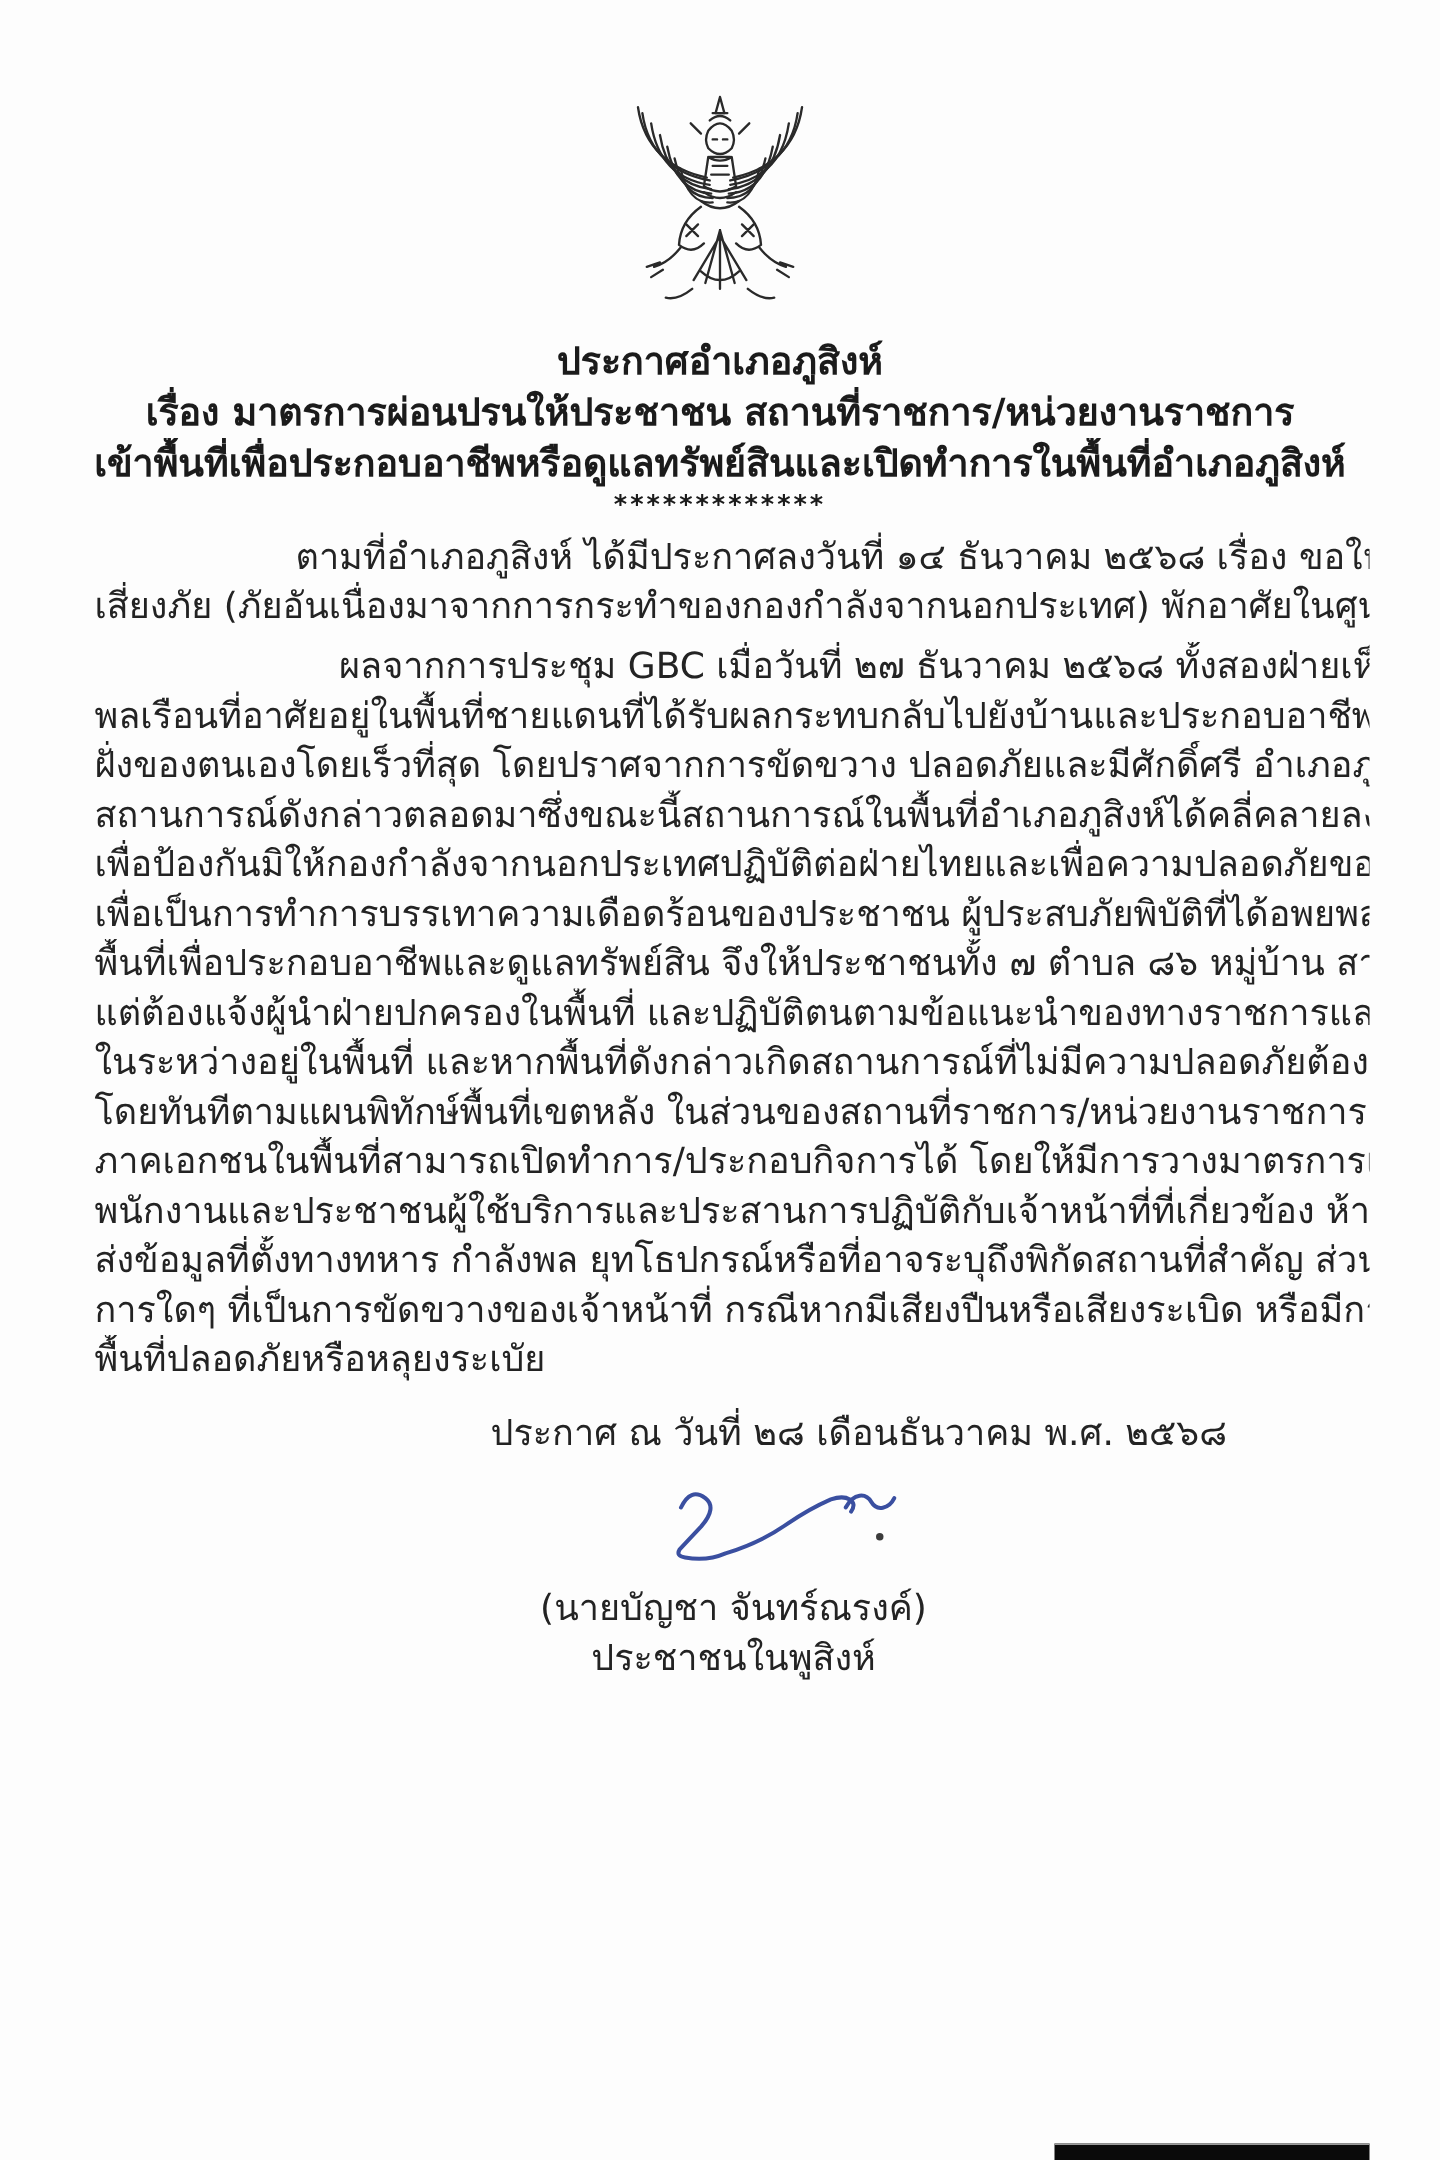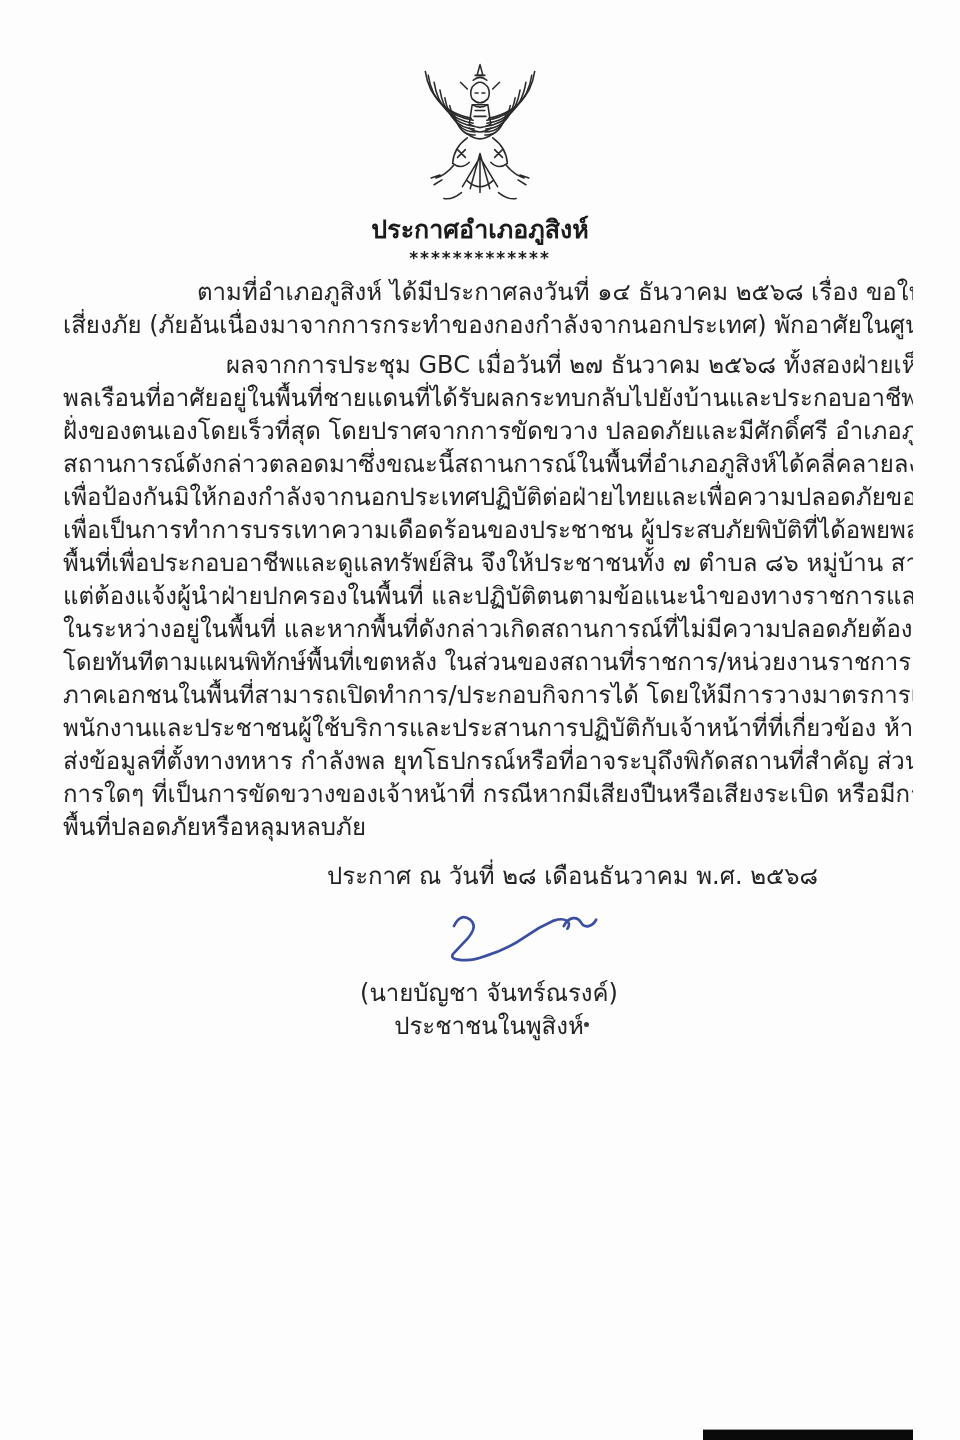--- a/index.html
+++ b/index.html
@@ -15,21 +15,21 @@
     overflow: hidden;
   }
   .emblem-wrap {
     width: 100%;
     padding-top: 58px;
     display: flex;
     justify-content: center;
   }
   .emblem-wrap svg { display: block; }
   .header-block {
-    margin-top: 5px;
+    margin-top: 16px;
     text-align: center;
     font-weight: bold;
     font-size: 25px;
     line-height: 34px;
     color: #1b1b1b;
   }
   .divider {
     text-align: center;
     font-weight: bold;
     font-size: 17px;
@@ -139,20 +139,22 @@
       <path d="M112,108 q8,10 18,13 M126,118 l9,3 M124,123 l8,5"></path>
 
       <path d="M85,96 v40 M85,96 l-10,36 M85,96 l10,36 M85,100 l-18,30 M85,100 l18,30"></path>
       <path d="M72,124 q13,12 26,0"></path>
       <path d="M66,136 q-10,8 -18,6 M104,136 q10,8 18,6"></path>
     </svg>
   </div>
 
   <div class="header-block">
     <div class="line">ประกาศอำเภอภูสิงห์</div>
+    <div class="line">เรื่อง มาตรการผ่อนปรนให้ประชาชน สถานที่ราชการ/หน่วยงานราชการ</div>
+    <div class="line">เข้าพื้นที่เพื่อประกอบอาชีพหรือดูแลทรัพย์สินและเปิดทำการในพื้นที่อำเภอภูสิงห์</div>
   </div>
   <div class="divider">*************</div>
 
   <div class="body-block">
 
     <div class="para">
       <div class="line indent-p1">ตามที่อำเภอภูสิงห์ ได้มีประกาศลงวันที่ ๑๔ ธันวาคม ๒๕๖๘ เรื่อง ขอให้ประชาชนในพื้นที่</div>
       <div class="line">เสี่ยงภัย (ภัยอันเนื่องมาจากการกระทำของกองกำลังจากนอกประเทศ) พักอาศัยในศูนย์อพยพ</div>
     </div>
 
@@ -164,21 +166,21 @@
       <div class="line">เพื่อป้องกันมิให้กองกำลังจากนอกประเทศปฏิบัติต่อฝ่ายไทยและเพื่อความปลอดภัยของประชาชนในพื้นที่</div>
       <div class="line">เพื่อเป็นการทำการบรรเทาความเดือดร้อนของประชาชน ผู้ประสบภัยพิบัติที่ได้อพยพสามารถกลับเข้ามายัง</div>
       <div class="line">พื้นที่เพื่อประกอบอาชีพและดูแลทรัพย์สิน จึงให้ประชาชนทั้ง ๗ ตำบล ๘๖ หมู่บ้าน สามารถกลับเข้าพื้นที่ได้</div>
       <div class="line">แต่ต้องแจ้งผู้นำฝ่ายปกครองในพื้นที่ และปฏิบัติตนตามข้อแนะนำของทางราชการและอำเภอโดยเคร่งครัด</div>
       <div class="line">ในระหว่างอยู่ในพื้นที่ และหากพื้นที่ดังกล่าวเกิดสถานการณ์ที่ไม่มีความปลอดภัยต้องออกไปอยู่ศูนย์พักพิง</div>
       <div class="line">โดยทันทีตามแผนพิทักษ์พื้นที่เขตหลัง ในส่วนของสถานที่ราชการ/หน่วยงานราชการ และผู้ประกอบการ</div>
       <div class="line">ภาคเอกชนในพื้นที่สามารถเปิดทำการ/ประกอบกิจการได้ โดยให้มีการวางมาตรการเพื่อความปลอดภัยของ</div>
       <div class="line">พนักงานและประชาชนผู้ใช้บริการและประสานการปฏิบัติกับเจ้าหน้าที่ที่เกี่ยวข้อง ห้ามถ่ายภาพ วิดีโอ</div>
       <div class="line">ส่งข้อมูลที่ตั้งทางทหาร กำลังพล ยุทโธปกรณ์หรือที่อาจระบุถึงพิกัดสถานที่สำคัญ ส่วนราชการ และไม่กระทำ</div>
       <div class="line">การใดๆ ที่เป็นการขัดขวางของเจ้าหน้าที่ กรณีหากมีเสียงปืนหรือเสียงระเบิด หรือมีการปะทะ ขอให้หลบใน</div>
-      <div class="line">พื้นที่ปลอดภัยหรือหลุมหลบภัย</div>
+      <div class="line">พื้นที่ปลอดภัยหรือหลุยงระเบัย</div>
     </div>
 
 
     <div class="date-line">ประกาศ ณ วันที่ ๒๘ เดือนธันวาคม พ.ศ. ๒๕๖๘</div>
 
     <div class="signature-wrap">
       <svg width="240" height="72" viewBox="0 0 240 80" fill="none" stroke="#3a4fa0" stroke-width="3" stroke-linecap="round" stroke-linejoin="round">
         <path d="M30,30 q7,-15 18,-7 q9,7 -3,21 l-16,17 q-3,5 4,6 q16,3 30,-3 q26,-8 46,-22 q16,-11 32,-18 q9,-3 14,0 q5,3 1,9"></path>
         <path d="M152,30 c6,-11 15,-11 19,-4 c4,7 13,5 17,-3"></path>
       </svg>

